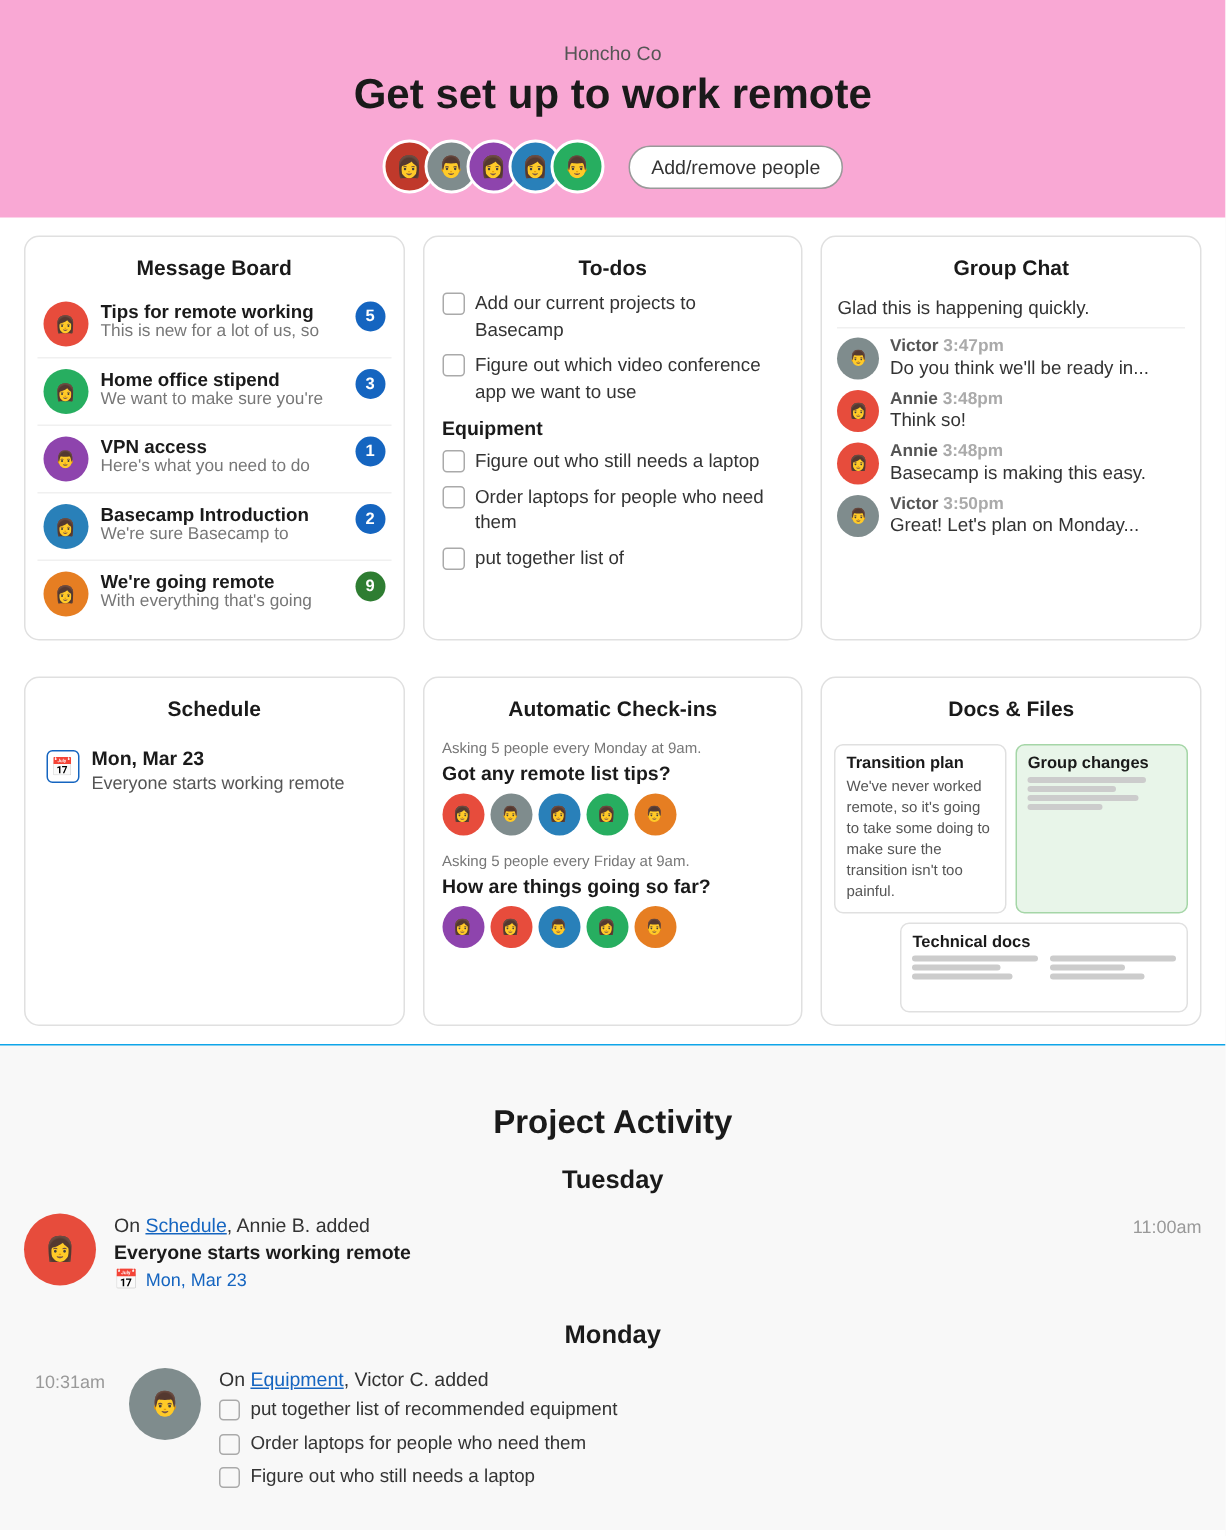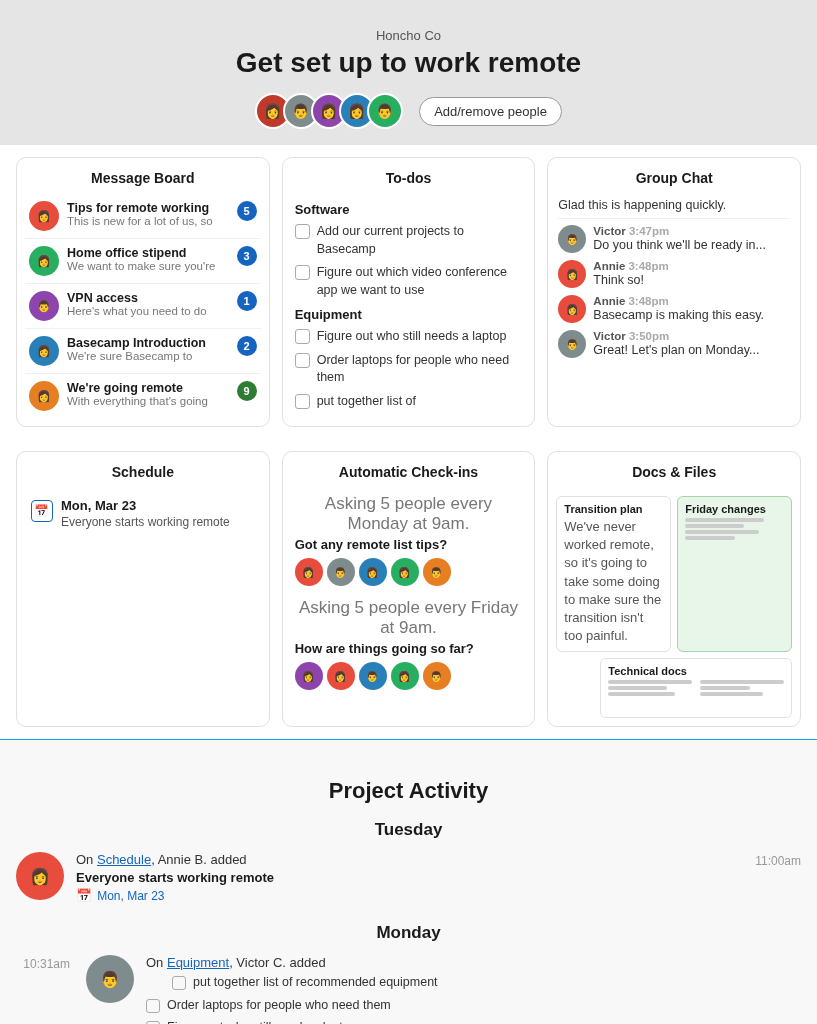--- a/index.html
+++ b/index.html
@@ -12,21 +12,21 @@
     .page-wrapper {
       max-width: 817px;
       margin: 0 auto;
       background: #fff;
       min-height: 1024px;
     }
     
     .header {
       text-align: center;
       padding: 28px 20px 16px;
-      background: #e5e5e5;
+      background: #f9a8d4;
     }
     .header-company {
       font-size: 13px;
       color: #555;
       margin-bottom: 4px;
     }
     .header-title {
       font-size: 28px;
       font-weight: 800;
       color: #1a1a1a;
@@ -235,24 +235,23 @@
     }
     .schedule-event-desc {
       font-size: 12px;
       color: #555;
       margin-top: 2px;
     }
     
     .checkins-content { padding: 6px 12px 10px; }
     .checkin-block { margin-bottom: 12px; }
     .checkin-asking {
-      font-size: 17px;
+      font-size: 10px;
       color: #777;
       margin-bottom: 3px;
-      text-align: center;
     }
     .checkin-question {
       font-weight: 700;
       font-size: 13px;
       color: #1a1a1a;
       margin-bottom: 6px;
     }
     .checkin-avatars {
       display: flex;
       gap: 4px;
@@ -428,21 +427,20 @@
             <div class="msg-preview">With everything that's going</div>
           </div>
           <div class="badge badge-green">9</div>
         </div>
       </div>
     </div>
 
     <div class="panel">
       <div class="panel-title">To-dos</div>
       <div class="todos-content">
-        <div class="todo-section-title">Software</div>
         <div class="todo-item">
           <div class="todo-checkbox"></div>
           <div class="todo-text">Add our current projects to Basecamp</div>
         </div>
         <div class="todo-item">
           <div class="todo-checkbox"></div>
           <div class="todo-text">Figure out which video conference app we want to use</div>
         </div>
         <div class="todo-section-title">Equipment</div>
         <div class="todo-item">
@@ -539,25 +537,25 @@
       </div>
     </div>
 
     <div class="panel">
       <div class="panel-title">Docs &amp; Files</div>
       <div style="padding:8px; display:flex; flex-direction:column; gap:6px;">
         <div style="display:flex; gap:6px;">
 
           <div class="doc-item" style="background:#fff; flex:1; min-height:90px;">
             <div class="doc-title">Transition plan</div>
-            <div style="font-size:13px; color:#555; line-height:1.4;">We've never worked remote, so it's going to take some doing to make sure the transition isn't too painful.</div>
+            <div style="font-size:10px; color:#555; line-height:1.4;">We've never worked remote, so it's going to take some doing to make sure the transition isn't too painful.</div>
           </div>
 
           <div class="doc-item green" style="flex:1; min-height:90px;">
-            <div class="doc-title">Friday changes</div>
+            <div class="doc-title">Group changes</div>
             <div class="doc-lines">
               <div class="doc-line" style="width:80%"></div>
               <div class="doc-line" style="width:60%"></div>
               <div class="doc-line" style="width:75%"></div>
               <div class="doc-line" style="width:50%"></div>
             </div>
           </div>
         </div>
 
         <div class="doc-item" style="background:#fff; min-height:60px;margin-left:44px;">
@@ -605,21 +603,21 @@
 
     <div style="display:flex; align-items:flex-start;">
       <div style="min-width:70px; font-size:12px; color:#999; text-align:right; padding-top:2px; padding-right:16px;">10:31am</div>
       <div style="display:flex; align-items:flex-start; gap:12px; flex:1;">
         <div class="activity-avatar" style="background:#7f8c8d;">👨</div>
         <div class="activity-info">
           <div class="activity-desc">
             On <a href="#">Equipment</a>, Victor C. added
           </div>
           <div style="margin-top:4px;">
-            <div class="todo-item" style="margin-bottom:5px;margin-left:26px;">
+            <div class="todo-item" style="margin-bottom:5px;">
               <div class="todo-check-sm"></div>
               <div class="todo-sm-text">put together list of recommended equipment</div>
             </div>
             <div class="todo-item" style="margin-bottom:5px;">
               <div class="todo-check-sm"></div>
               <div class="todo-sm-text">Order laptops for people who need them</div>
             </div>
             <div class="todo-item">
               <div class="todo-check-sm"></div>
               <div class="todo-sm-text">Figure out who still needs a laptop</div>

